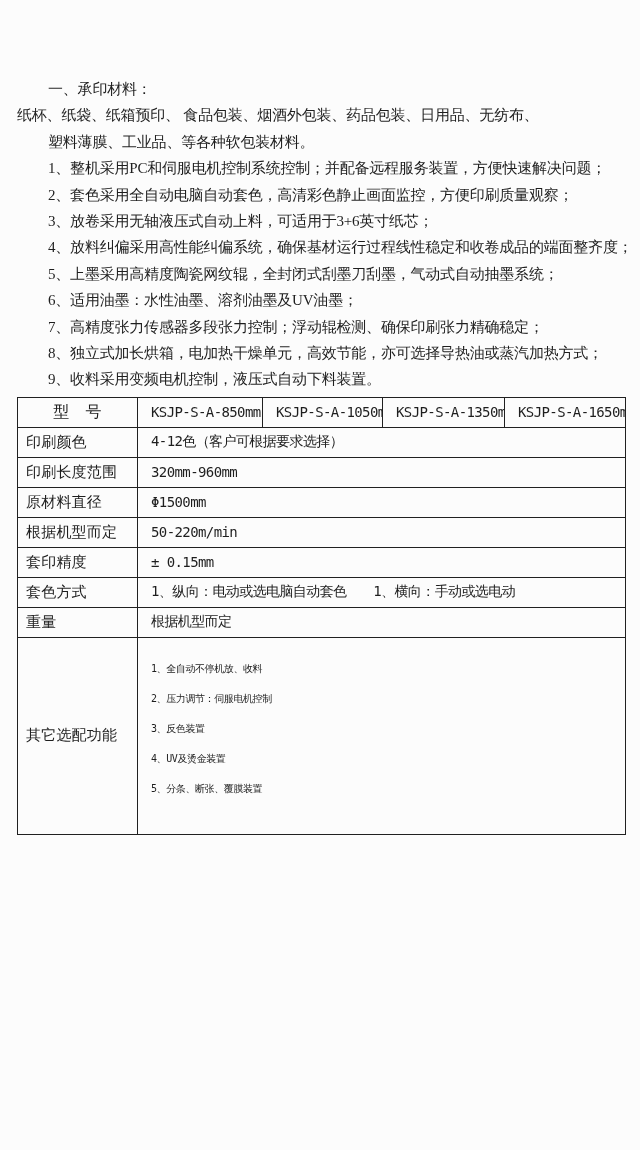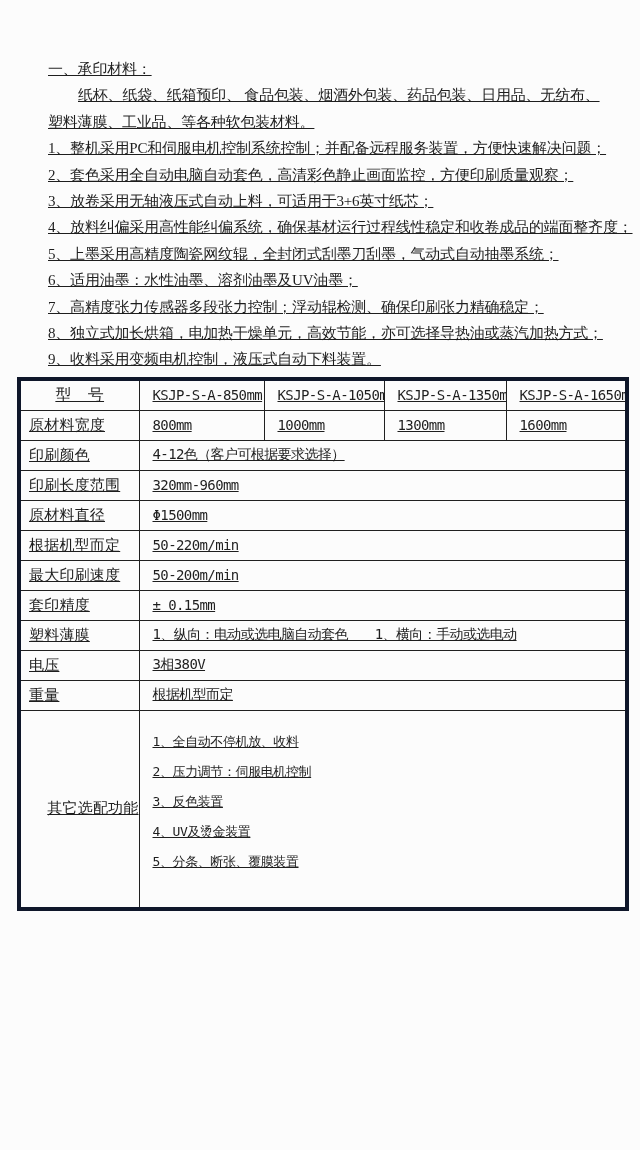--- a/index.html
+++ b/index.html
@@ -3,35 +3,35 @@
 <meta charset="utf-8">
 <style>
   html,body{margin:0;padding:0;}
   body{
     width:640px;height:1150px;
     background:#fcfcfc;
     font-family:"Liberation Serif","DejaVu Serif",serif;
     color:#1e1e1e;
     overflow:hidden;
   }
-  .doc{padding:56px 12px 0 17px;text-decoration:underline;}
+  .doc{padding:76px 12px 0 17px;}
   .bt{
     font-size:15px;
     line-height:26.4px;
     letter-spacing:-0.2px;
     white-space:nowrap;
   }
   .ind1{margin-left:31px;}   
-  .ind2{margin-left:61px;}   
+  .ind2{}   
   .spec-table{
     border-collapse:collapse;
     table-layout:fixed;
     width:608px;
     margin-top:4px;
-    border:4px solid #0f172a;
+    border:1px solid #0f172a;
   }
   .spec-table td{
     border:1.5px solid #202020;
     padding:0;
     height:29px;
     white-space:nowrap;
     overflow:hidden;
   }
   td.lbl{
     font-size:15px;
@@ -45,31 +45,30 @@
   }
   td.val{
     font-family:"DejaVu Sans Mono","Liberation Mono",monospace;
     font-size:14px;
     letter-spacing:-0.6px;
     padding-left:13px;
     margin-left:32px;
   }
   td.options-label{
     vertical-align:middle;
-    text-align:right;
   }
   td.options-cell{
     height:180px;
     vertical-align:top;
     padding:16px 0 0 13px;
   }
   .option-line{
     line-height:30px;
     font-family:"DejaVu Sans Mono","Liberation Mono",monospace;
-    font-size:13px;
+    font-size:10px;
     letter-spacing:-0.4px;
   }
 </style>
 </head>
 <body>
 
 <div class="doc">
 
   <div class="bt ind1">一、承印材料：</div>
   <div class="bt ind2">纸杯、纸袋、纸箱预印、 食品包装、烟酒外包装、药品包装、日用品、无纺布、</div>
@@ -96,57 +95,42 @@
     </colgroup>
     <tbody>
       <tr>
         <td class="lbl hdr-label">型　号</td>
         <td class="val">KSJP-S-A-850mm</td>
         <td class="val">KSJP-S-A-1050mm</td>
         <td class="val">KSJP-S-A-1350mm</td>
         <td class="val">KSJP-S-A-1650mm</td>
       </tr>
       <tr>
-        <td class="lbl">原材料宽度</td>
-        <td class="val">800mm</td>
-        <td class="val">1000mm</td>
-        <td class="val">1300mm</td>
-        <td class="val">1600mm</td>
-      </tr>
-      <tr>
         <td class="lbl">印刷颜色</td>
         <td class="val" colspan="4">4-12色（客户可根据要求选择）</td>
       </tr>
       <tr>
         <td class="lbl">印刷长度范围</td>
         <td class="val" colspan="4">320mm-960mm</td>
       </tr>
       <tr>
         <td class="lbl">原材料直径</td>
         <td class="val" colspan="4">Φ1500mm</td>
       </tr>
       <tr>
         <td class="lbl">根据机型而定</td>
         <td class="val" colspan="4">50-220m/min</td>
       </tr>
       <tr>
-        <td class="lbl">最大印刷速度</td>
-        <td class="val" colspan="4">50-200m/min</td>
-      </tr>
-      <tr>
         <td class="lbl">套印精度</td>
         <td class="val" colspan="4">± 0.15mm</td>
       </tr>
       <tr>
-        <td class="lbl">塑料薄膜</td>
+        <td class="lbl">套色方式</td>
         <td class="val" colspan="4">1、纵向：电动或选电脑自动套色　　1、横向：手动或选电动</td>
-      </tr>
-      <tr>
-        <td class="lbl">电压</td>
-        <td class="val" colspan="4">3相380V</td>
       </tr>
       <tr>
         <td class="lbl">重量</td>
         <td class="val" colspan="4">根据机型而定</td>
       </tr>
       <tr>
         <td class="lbl options-label">其它选配功能</td>
         <td class="options-cell" colspan="4">
           <div class="option-line">1、全自动不停机放、收料</div>
           <div class="option-line">2、压力调节：伺服电机控制</div>

